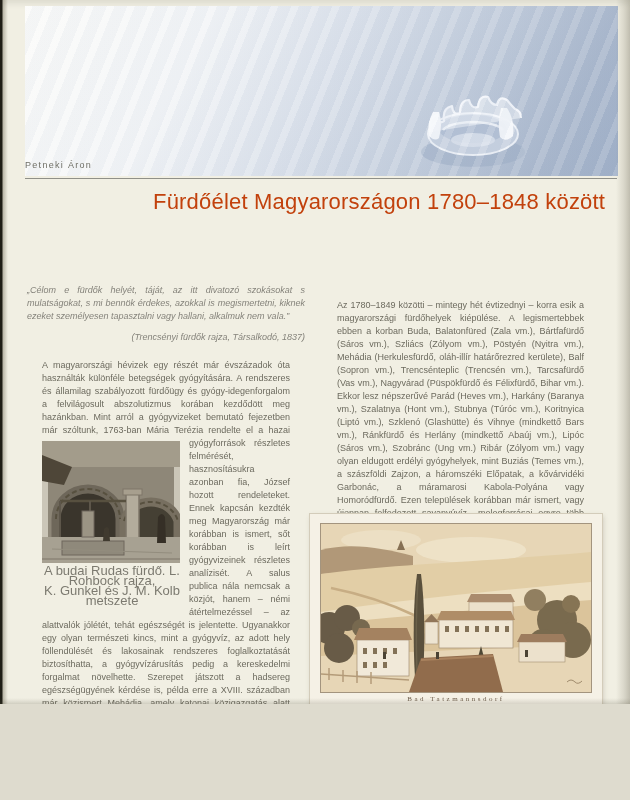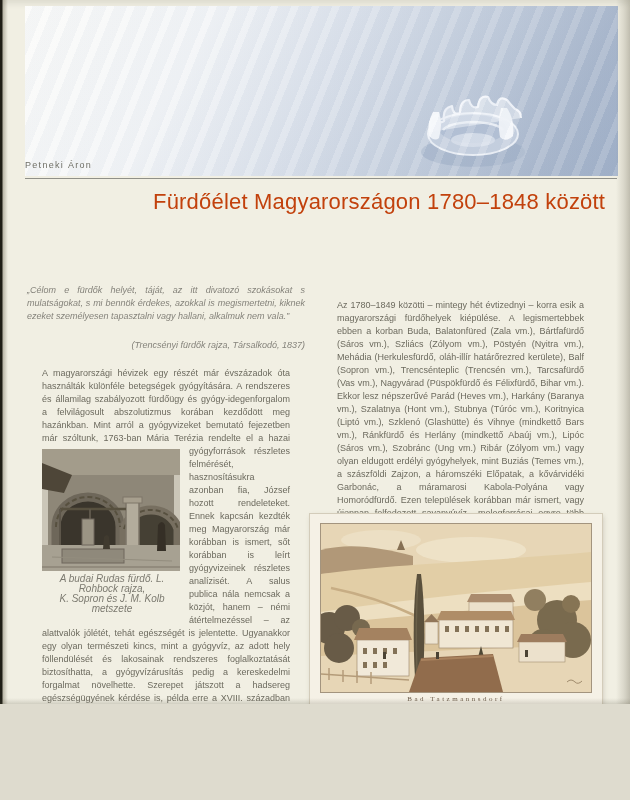--- a/index.html
+++ b/index.html
@@ -20,25 +20,25 @@
   .splash{position:absolute;left:378px;top:62px;width:140px;height:108px;}
   .author{position:absolute;left:25px;top:160px;font-size:9px;letter-spacing:1.3px;color:#6f6f66;z-index:4;}
   .rule{position:absolute;left:25px;right:13px;top:178px;height:1px;background:#8f9089;z-index:4;}
   .title{position:absolute;left:153px;top:189px;font-size:22px;font-weight:normal;color:#c2410c;
       letter-spacing:.2px;white-space:nowrap;z-index:4;}
   
   .col{position:absolute;top:284px;font-size:9px;line-height:13px;color:#6c6a5e;text-align:justify;}
   .col-left{left:27px;width:278px;}
   .col-right{left:322px;width:277px;}
   .quote{font-style:italic;color:#85837b;margin:0;}
-  .quote-attr{font-style:italic;color:#85837b;text-align:right;margin:16px 0 11px 0;}
+  .quote-attr{font-style:italic;color:#85837b;text-align:right;margin:8px 0 11px 0;}
   .body-p{margin:15px;}
   .figure{float:left;width:140px;margin:4px 7px 2px 0;}
   .figure svg{display:block;width:138px;height:122px;}
-  .figcap{font-style:italic;font-size:10px;line-height:10px;color:#7c7a70;text-align:center;margin-top:3px;}
+  .figcap{font-size:13px;line-height:10px;color:#7c7a70;text-align:center;margin-top:3px;}
   
   .print{position:absolute;left:310px;top:514px;width:292px;height:230px;background:#f5f1e6;z-index:2;
       box-shadow:0 0 0 1px #d3ccba,1px 2px 5px rgba(100,90,70,.28);}
   .print-img{margin:9px 10px 0 10px;border:1px solid #a3947e;}
   .print-img svg{display:block;width:270px;height:168px;}
   .print-title{text-align:center;font-family:"Liberation Serif",serif;font-weight:bold;
       font-size:12px;letter-spacing:3px;color:#5d4b3a;margin-top:6px;}
   .print-sub{text-align:center;font-family:"Liberation Serif",serif;font-size:7px;
       letter-spacing:2.5px;color:#70604e;margin-top:2px;}
   .print-cap{position:absolute;left:310px;width:292px;top:751px;text-align:center;
@@ -95,21 +95,21 @@
           <line x1="48" y1="60" x2="48" y2="96" stroke="#5d564a" stroke-width="2"></line>
           <rect x="0" y="96" width="138" height="26" fill="#a7a192"></rect>
           <rect x="20" y="100" width="62" height="14" fill="#8f897b" stroke="#6e675c" stroke-width="1"></rect>
           <rect x="40" y="70" width="12" height="26" fill="#9b9484" stroke="#6e675c" stroke-width="1"></rect>
           <path d="M116,76 q4,-6 7,0 l1,26 l-9,0 Z" fill="#352f26"></path>
           <path d="M62,88 q3,-4 5,0 l1,12 l-7,0 Z" fill="#403a2f"></path>
           <line x1="0" y1="118" x2="138" y2="118" stroke="#8b8576" stroke-width="1.5"></line>
           <line x1="10" y1="108" x2="130" y2="112" stroke="#938d7e" stroke-width="1"></line>
         </svg>
         <span class="figcap" style="display:block">A budai Rudas fürdő. L. Rohbock rajza,</span>
-        <span class="figcap" style="display:block;margin-top:0">K. Sopron és J. M. Kolb metszete</span>
+        <span class="figcap" style="display:block;margin-top:0">K. Gunkel és J. M. Kolb metszete</span>
       </span>
       <span>a hazai gyógyforrások részletes felmérését, hasznosításukra azonban fia, József hozott rendeleteket. Ennek kapcsán kezdték meg Magyarország már korábban is ismert, sőt korábban is leírt gyógyvizeinek részletes analízisét. A salus publica nála nemcsak a közjót, hanem – némi átértelmezéssel – az alattvalók jólétét, tehát egészségét is jelentette. Ugyanakkor egy olyan természeti kincs, mint a gyógyvíz, az adott hely föllendülését és lakosainak rendszeres foglalkoztatását biztosíthatta, a gyógyvízárusítás pedig a kereskedelmi forgalmat növelhette. Szerepet játszott a hadsereg egészségügyének kérdése is, példa erre a XVIII. században már közismert Mehádia, amely katonai közigazgatás alatt állott. Mindez együttvéve is motiválhatta a császárt, hogy behatóbban foglalkozzék a gyógyfürdők ügyével és utasította a Helytartótanácsot, hogy fürdőügyi rendeletek sokaságát adja ki.¹ A geológusok, a vegyészek is érdeklődtek a magyar vizek iránt. Kitaibel Pál vagy Hacquet mellett távolabbi országokból érkező tudósok is megvizsgálták Magyarország és Erdély hőforrásait. Ilyen volt a koppenhágai Jens Esmark, aki 1796-os útjáról Freibergben, 1798-ban írt, könyvében számolt be.²</span>
     </p>
   </div>
 
   <div class="col col-right">
     <p class="body-p">Az 1780–1849 közötti – mintegy hét évtizednyi – korra esik a magyarországi fürdőhelyek kiépülése. A legismertebbek ebben a korban Buda, Balatonfüred (Zala vm.), Bártfafürdő (Sáros vm.), Szliács (Zólyom vm.), Pöstyén (Nyitra vm.), Mehádia (Herkulesfürdő, oláh-illír határőrezred kerülete), Balf (Sopron vm.), Trencsénteplic (Trencsén vm.), Tarcsafürdő (Vas vm.), Nagyvárad (Püspökfürdő és Félixfürdő, Bihar vm.). Ekkor lesz népszerűvé Parád (Heves vm.), Harkány (Baranya vm.), Szalatnya (Hont vm.), Stubnya (Túróc vm.), Koritnyica (Liptó vm.), Szklenó (Glashütte) és Vihnye (mindkettő Bars vm.), Ránkfürdő és Herlány (mindkettő Abaúj vm.), Lipóc (Sáros vm.), Szobránc (Ung vm.) Ribár (Zólyom vm.) vagy olyan eldugott erdélyi gyógyhelyek, mint Buziás (Temes vm.), a szászföldi Zajzon, a háromszéki Előpatak, a kővárvidéki Garbonác, a máramarosi Kabola-Polyána vagy Homoródfürdő. Ezen települések korábban már ismert, vagy újonnan felfedezett savanyúvíz-, melegforrásai egyre több vendéget vonzanak.</p>
   </div>
 
   <div class="print">

